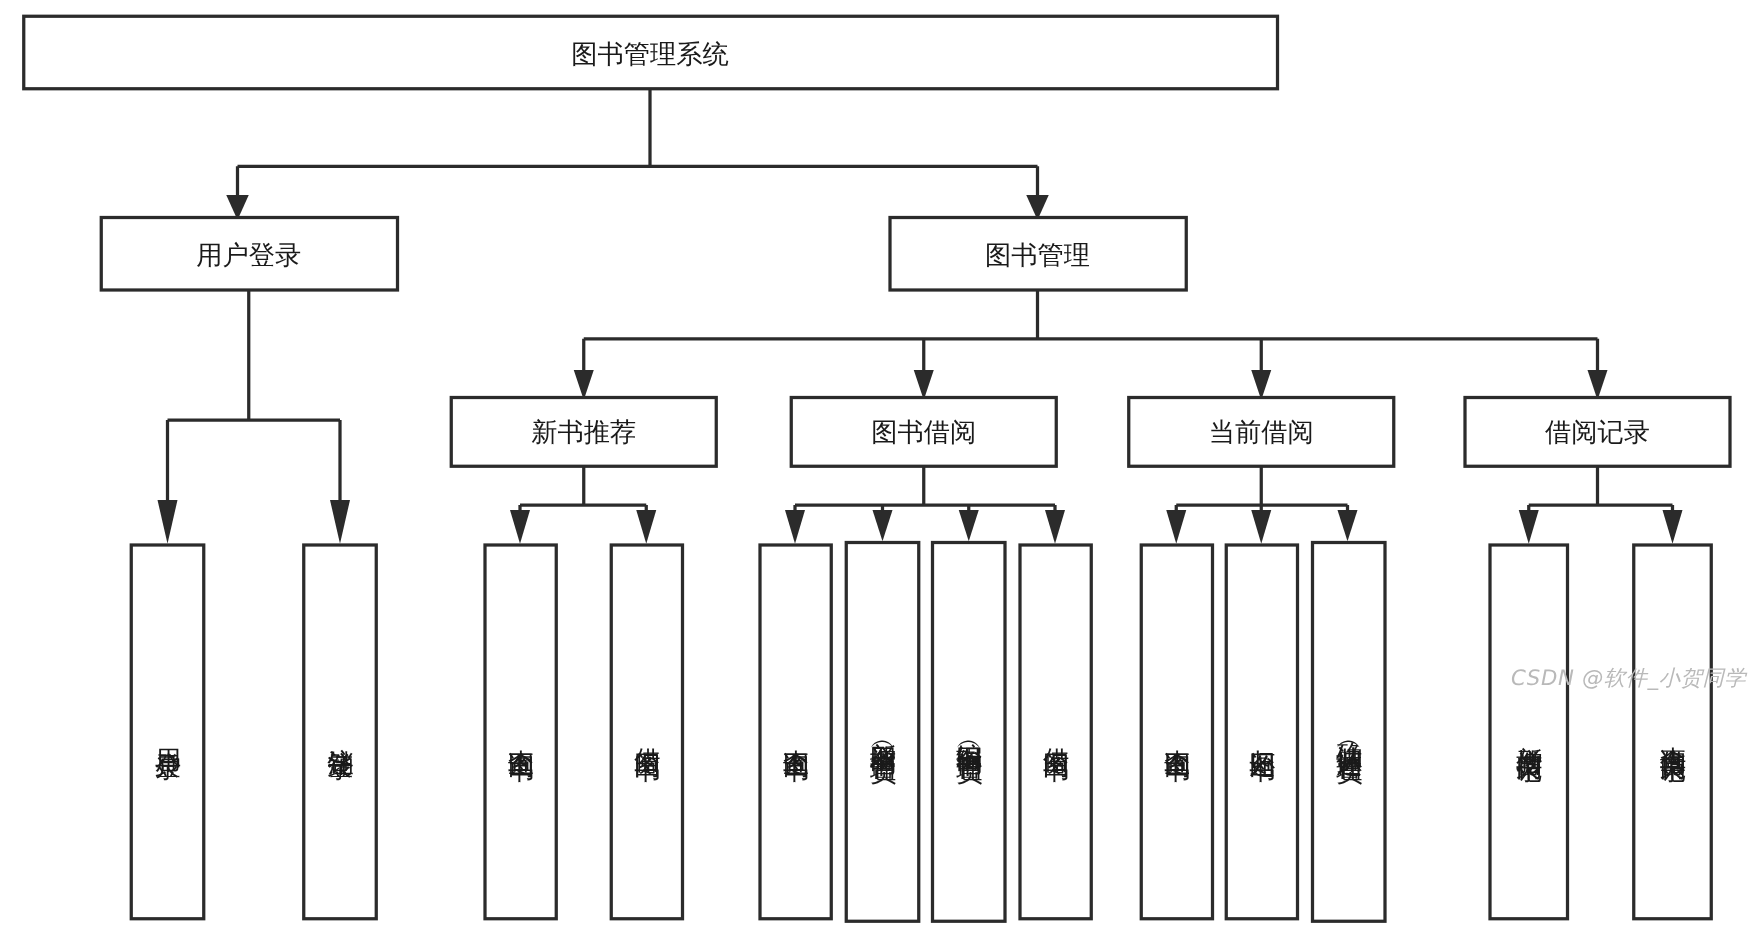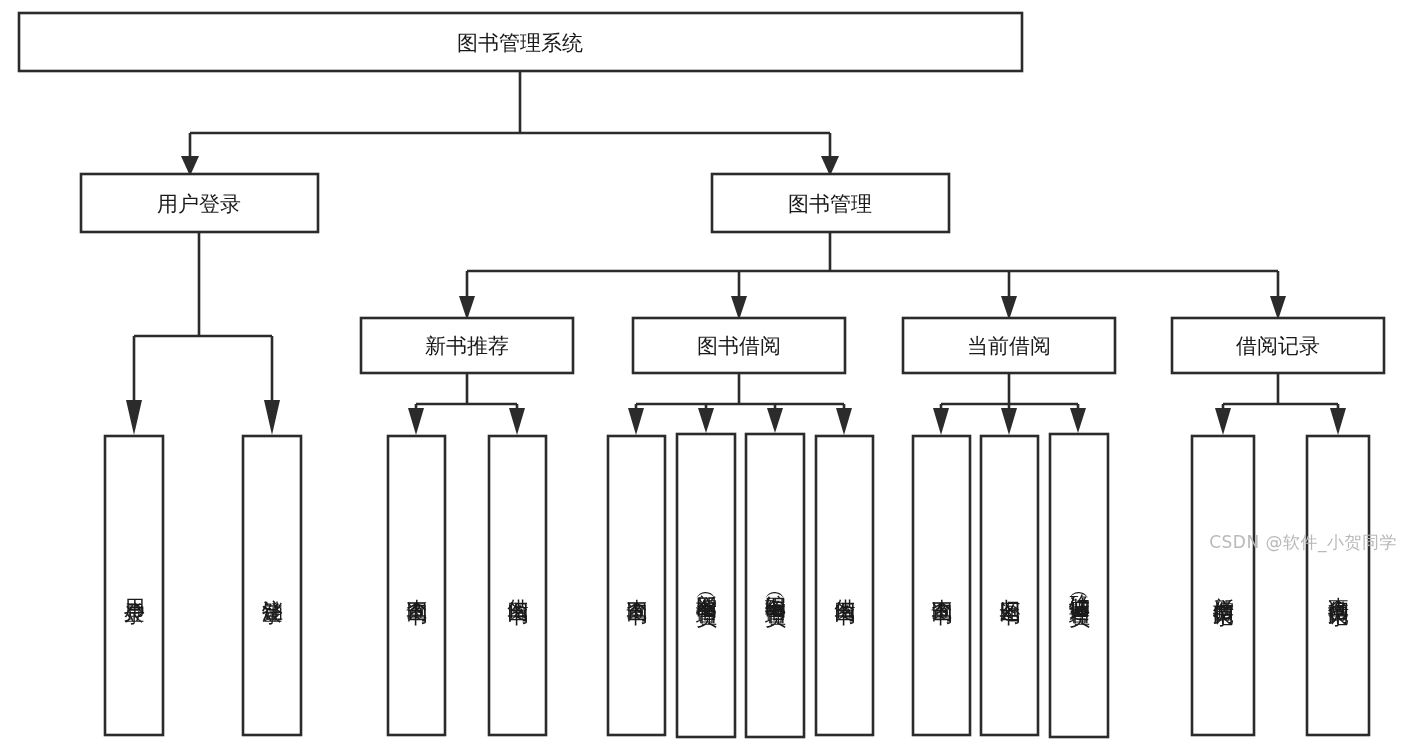--- a/index.html
+++ b/index.html
@@ -69,20 +69,21 @@
   }
   .watermark {
     position: absolute;
     right: 8px;
     bottom: 6px;
     font-family: "DejaVu Sans", "Liberation Sans", sans-serif;
     font-size: 17px;
     color: #b9b9b9;
     letter-spacing: 0.5px;
     white-space: nowrap;
+    font-style: italic;
   }
 </style>
 </head>
 <body>
 
 <div id="diagram-root">
 
   <svg id="flow" viewBox="0 0 1405 747">
 
     <g>

